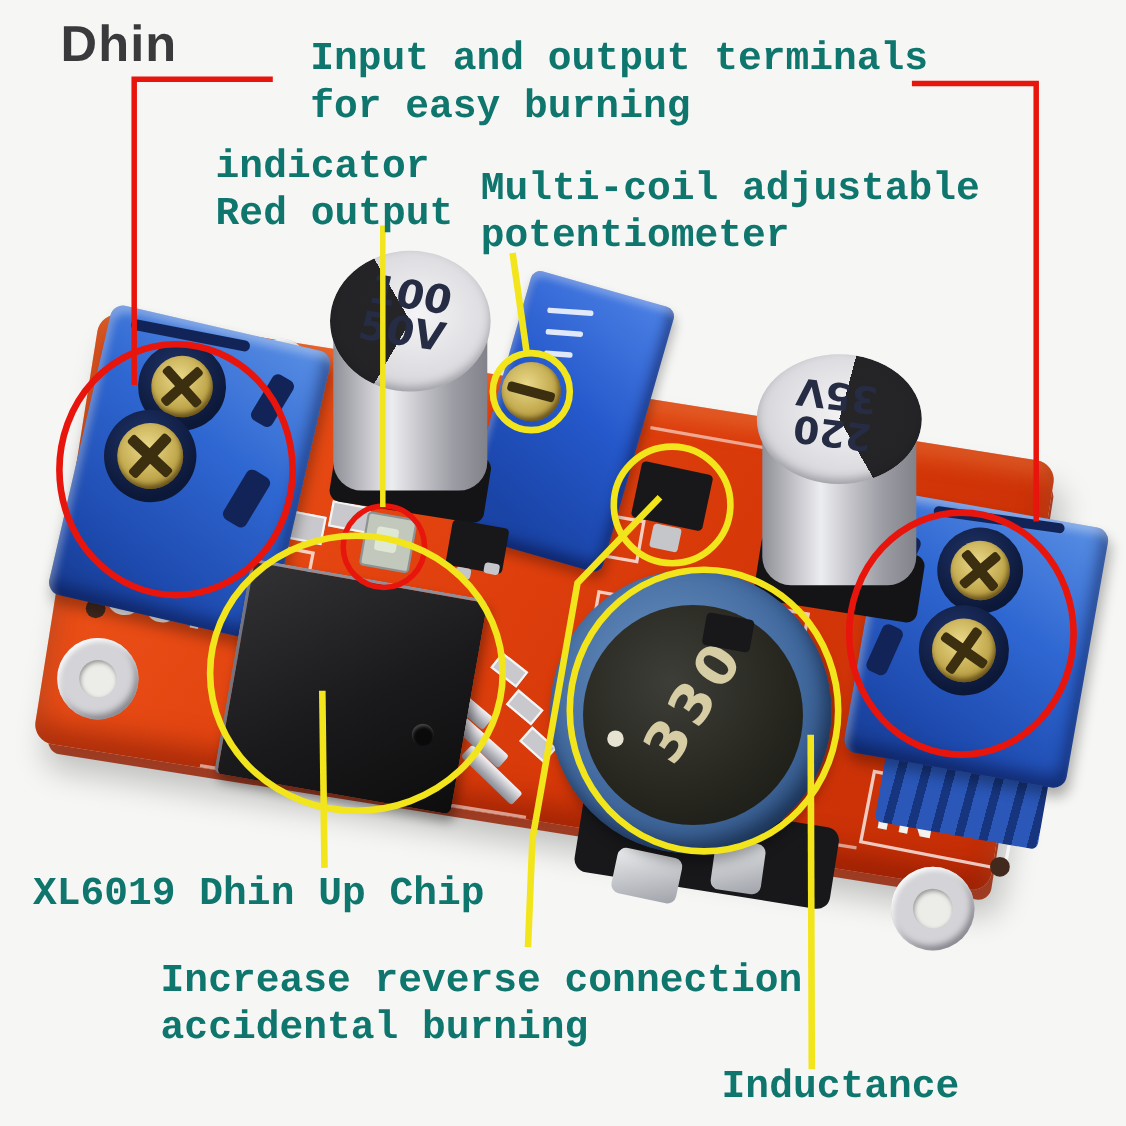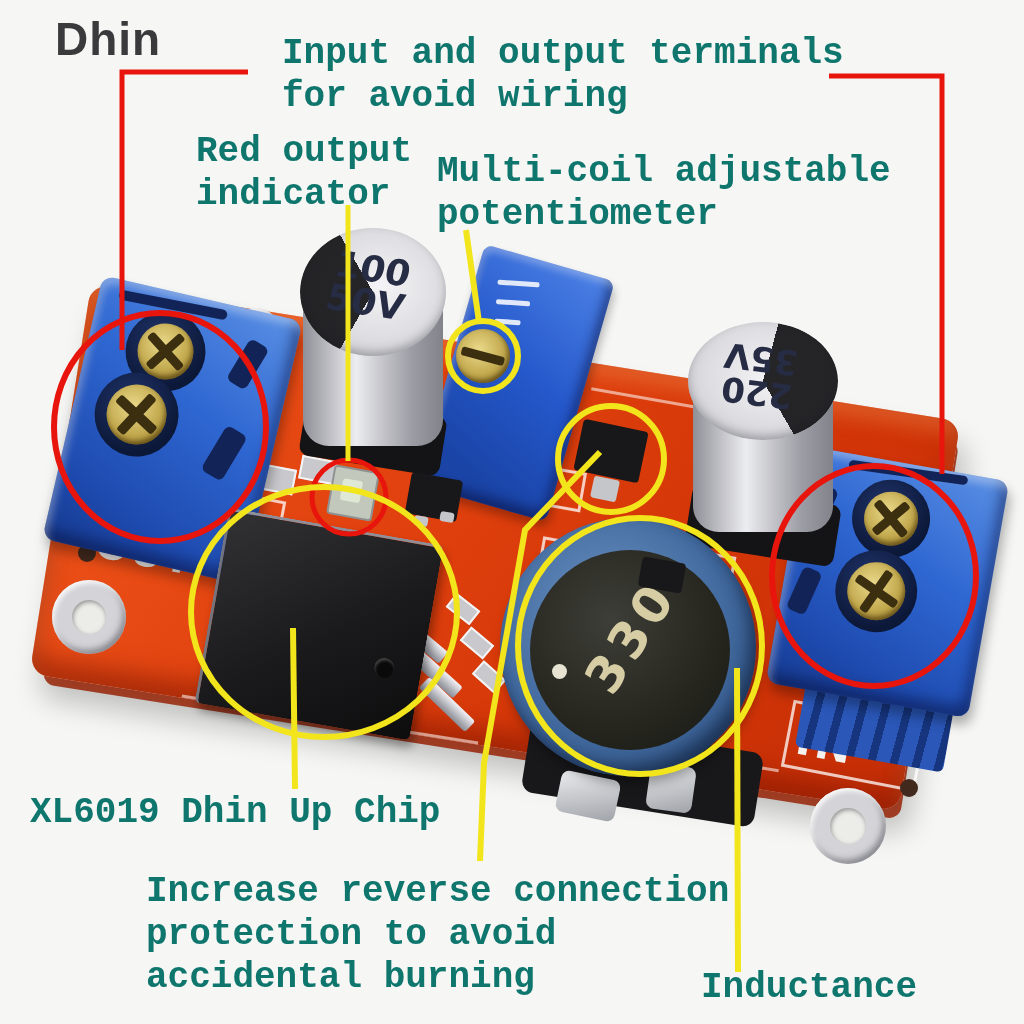--- a/index.html
+++ b/index.html
@@ -227,35 +227,34 @@
     <circle cx="611" cy="459" r="53" fill="none" stroke="#f2e51c" stroke-width="6"></circle>
     <ellipse cx="324" cy="612" rx="133" ry="125" fill="none" stroke="#f2e51c" stroke-width="6"></ellipse>
     <ellipse cx="640" cy="646" rx="122" ry="128" fill="none" stroke="#f2e51c" stroke-width="6"></ellipse>
     <line x1="293" y1="628" x2="295" y2="789" stroke="#f2e51c" stroke-width="6"></line>
     <polyline points="600,452 525,530 484,763 480,861" fill="none" stroke="#f2e51c" stroke-width="6"></polyline>
     <line x1="737" y1="668" x2="738" y2="972" stroke="#f2e51c" stroke-width="6"></line>
   </svg>
 
   <div class="ann" style="left:282px;top:32px;">
     <div>Input and output terminals</div>
-    <div>for avoid wiring</div>
+    <div>for easy burning</div>
   </div>
   <div class="ann" style="left:196px;top:130px;">
+    <div>indicator</div>
     <div>Red output</div>
-    <div>indicator</div>
   </div>
   <div class="ann" style="left:437px;top:150px;">
     <div>Multi-coil adjustable</div>
     <div>potentiometer</div>
   </div>
   <div class="ann" style="left:30px;top:791px;">
     <div>XL6019 Dhin Up Chip</div>
   </div>
   <div class="ann" style="left:146px;top:870px;">
     <div>Increase reverse connection</div>
-    <div>protection to avoid</div>
     <div>accidental burning</div>
   </div>
-  <div class="ann" style="left:656px;top:966px;margin-left:45px;">
+  <div class="ann" style="left:656px;top:966px;">
     <div>Inductance</div>
   </div>
 
 </div>
 
 </body></html>

